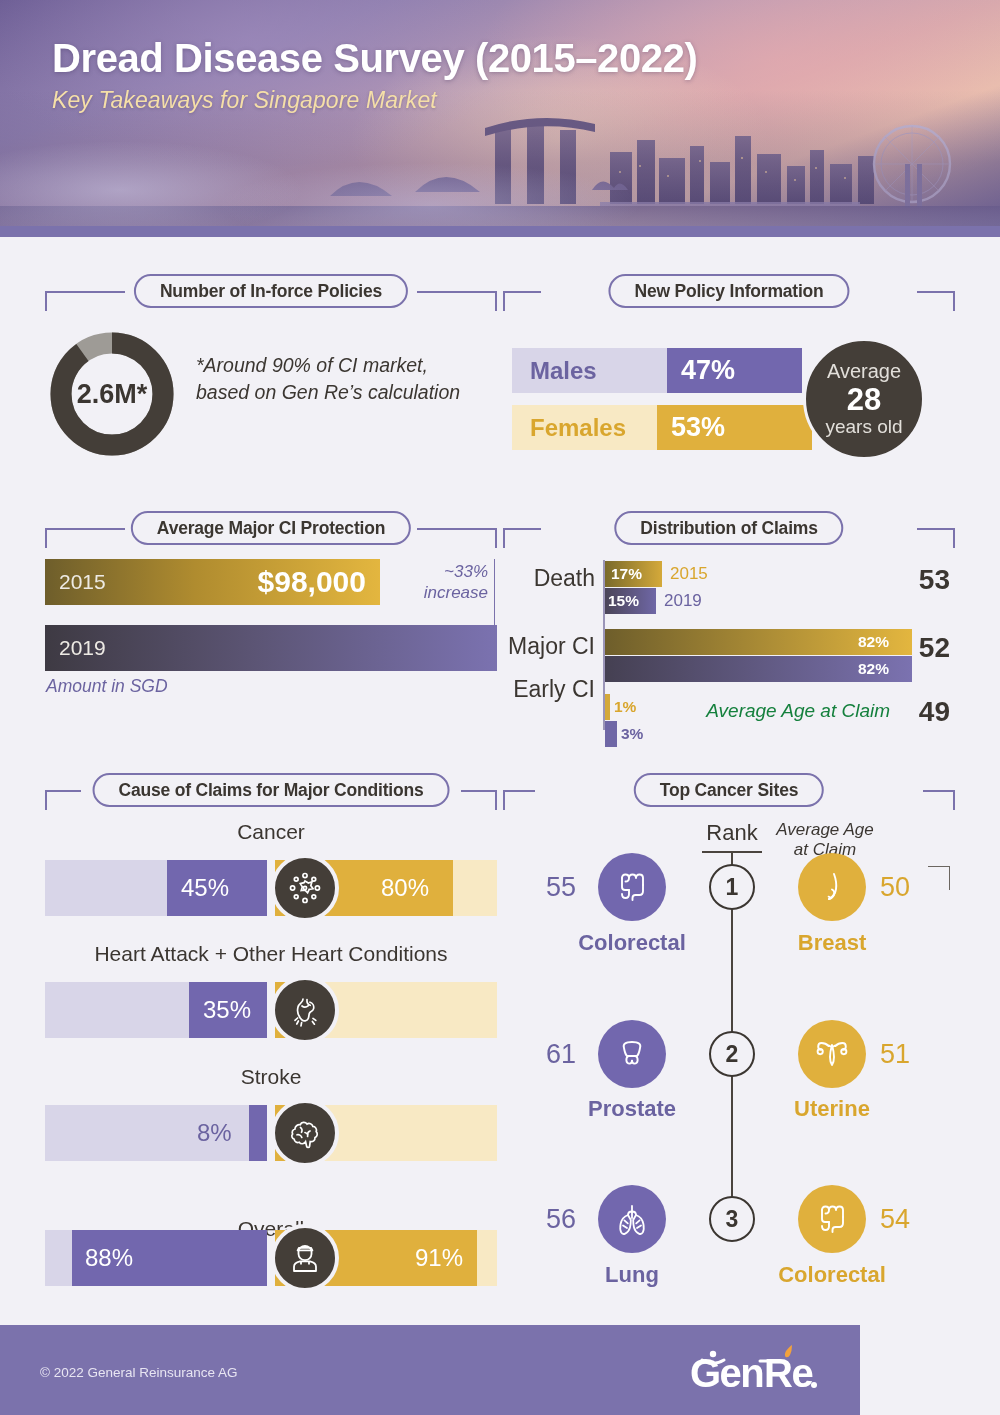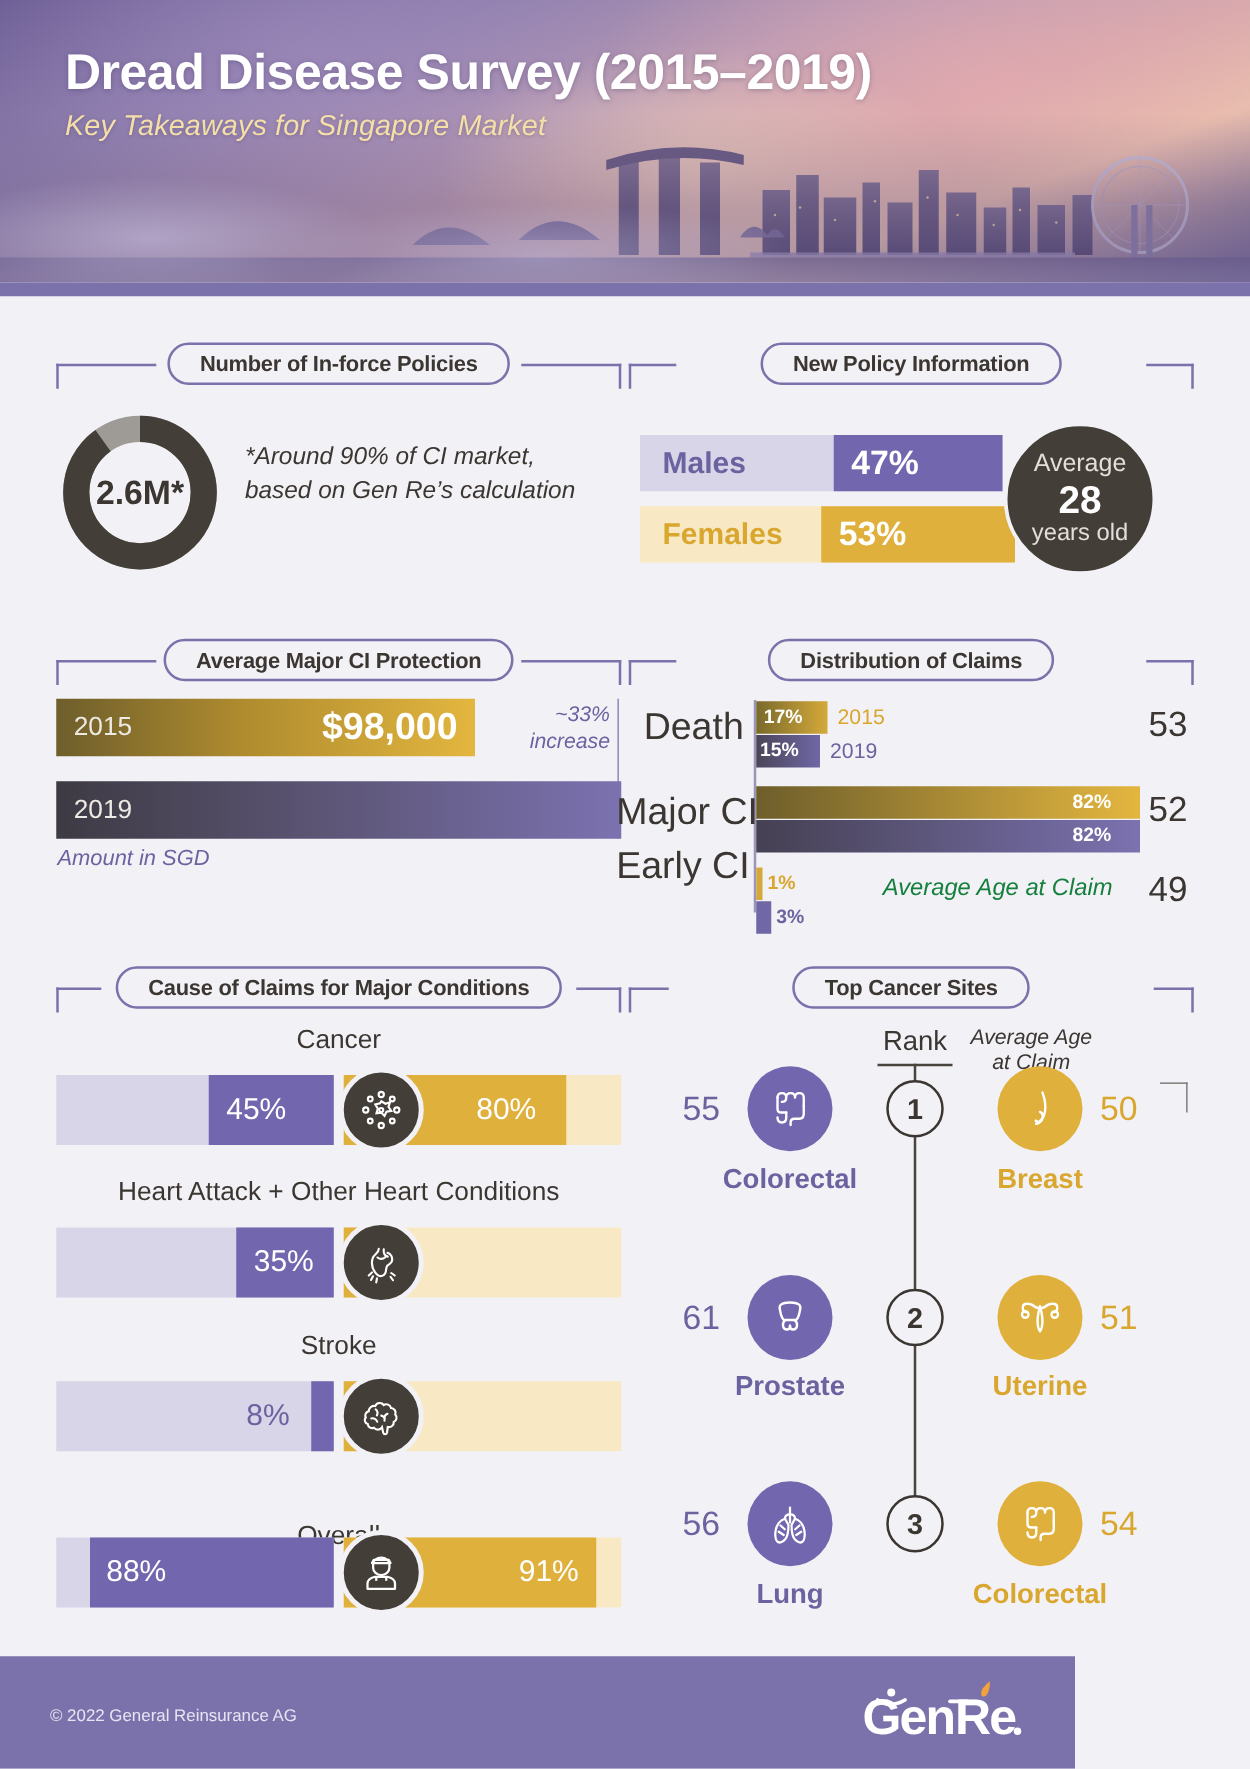--- a/index.html
+++ b/index.html
@@ -108,32 +108,32 @@
   .incr-bracket {
     position:absolute; border-right:1.5px solid #7B72AC;
   }
   .sgd-note {
     position:absolute; left:46px; top:676px; font-size:17.5px; font-style:italic; color:#6B63A0;
   }
 
   
   .axis-line { position:absolute; width:2px; background:#9B95B8; }
   .dist-cat {
-    position:absolute; right:0; font-size:30px; color:#3B3631; text-align:right;
+    position:absolute; right:0; font-size:23px; color:#3B3631; text-align:right;
     white-space:nowrap;
   }
   .dist-bar { position:absolute; height:26px; }
   .dist-pct {
     position:absolute; top:0; height:26px; display:flex; align-items:center;
     font-size:15.5px; font-weight:700; color:#fff;
   }
   .dist-pct.out { color:#3B3631; }
   .dist-leg { position:absolute; font-size:17px; }
   .dist-num {
-    position:absolute; font-size:28px; font-weight:400; color:#3B3631; text-align:right;
+    position:absolute; font-size:28px; font-weight:700; color:#3B3631; text-align:right;
   }
   .avg-age-lbl {
     position:absolute; font-size:19px; font-style:italic; color:#15803d; text-align:right;
     white-space:nowrap;
   }
 
   
   .cc-title {
     position:absolute; width:452px; left:45px; text-align:center;
     font-size:21px; color:#3B3631;
@@ -260,21 +260,21 @@
         <circle cx="816" cy="62" r="1"></circle>
         <circle cx="700" cy="55" r="1"></circle>
       <circle cx="845" cy="72" r="1"></circle>
         <circle cx="620" cy="66" r="1"></circle>
         <circle cx="795" cy="74" r="1"></circle>
     </g>
   </svg>
   <div class="hero-fog"></div>
 </div>
 <div class="hero-text">
-  <div class="hero-title">Dread Disease Survey (2015–2019)</div>
+  <div class="hero-title">Dread Disease Survey (2015–2022)</div>
   <div class="hero-sub">Key Takeaways for Singapore Market</div>
 </div>
 <div class="hero-band"></div>
 
 <div class="panel-head" style="left:45px; top:274px; width:452px;">
   <div class="bracket-l" style="width:80px;"></div>
   <div class="bracket-r" style="width:80px;"></div>
   <div class="pill">
     <span>Number of In-force Policies</span>
   </div>

